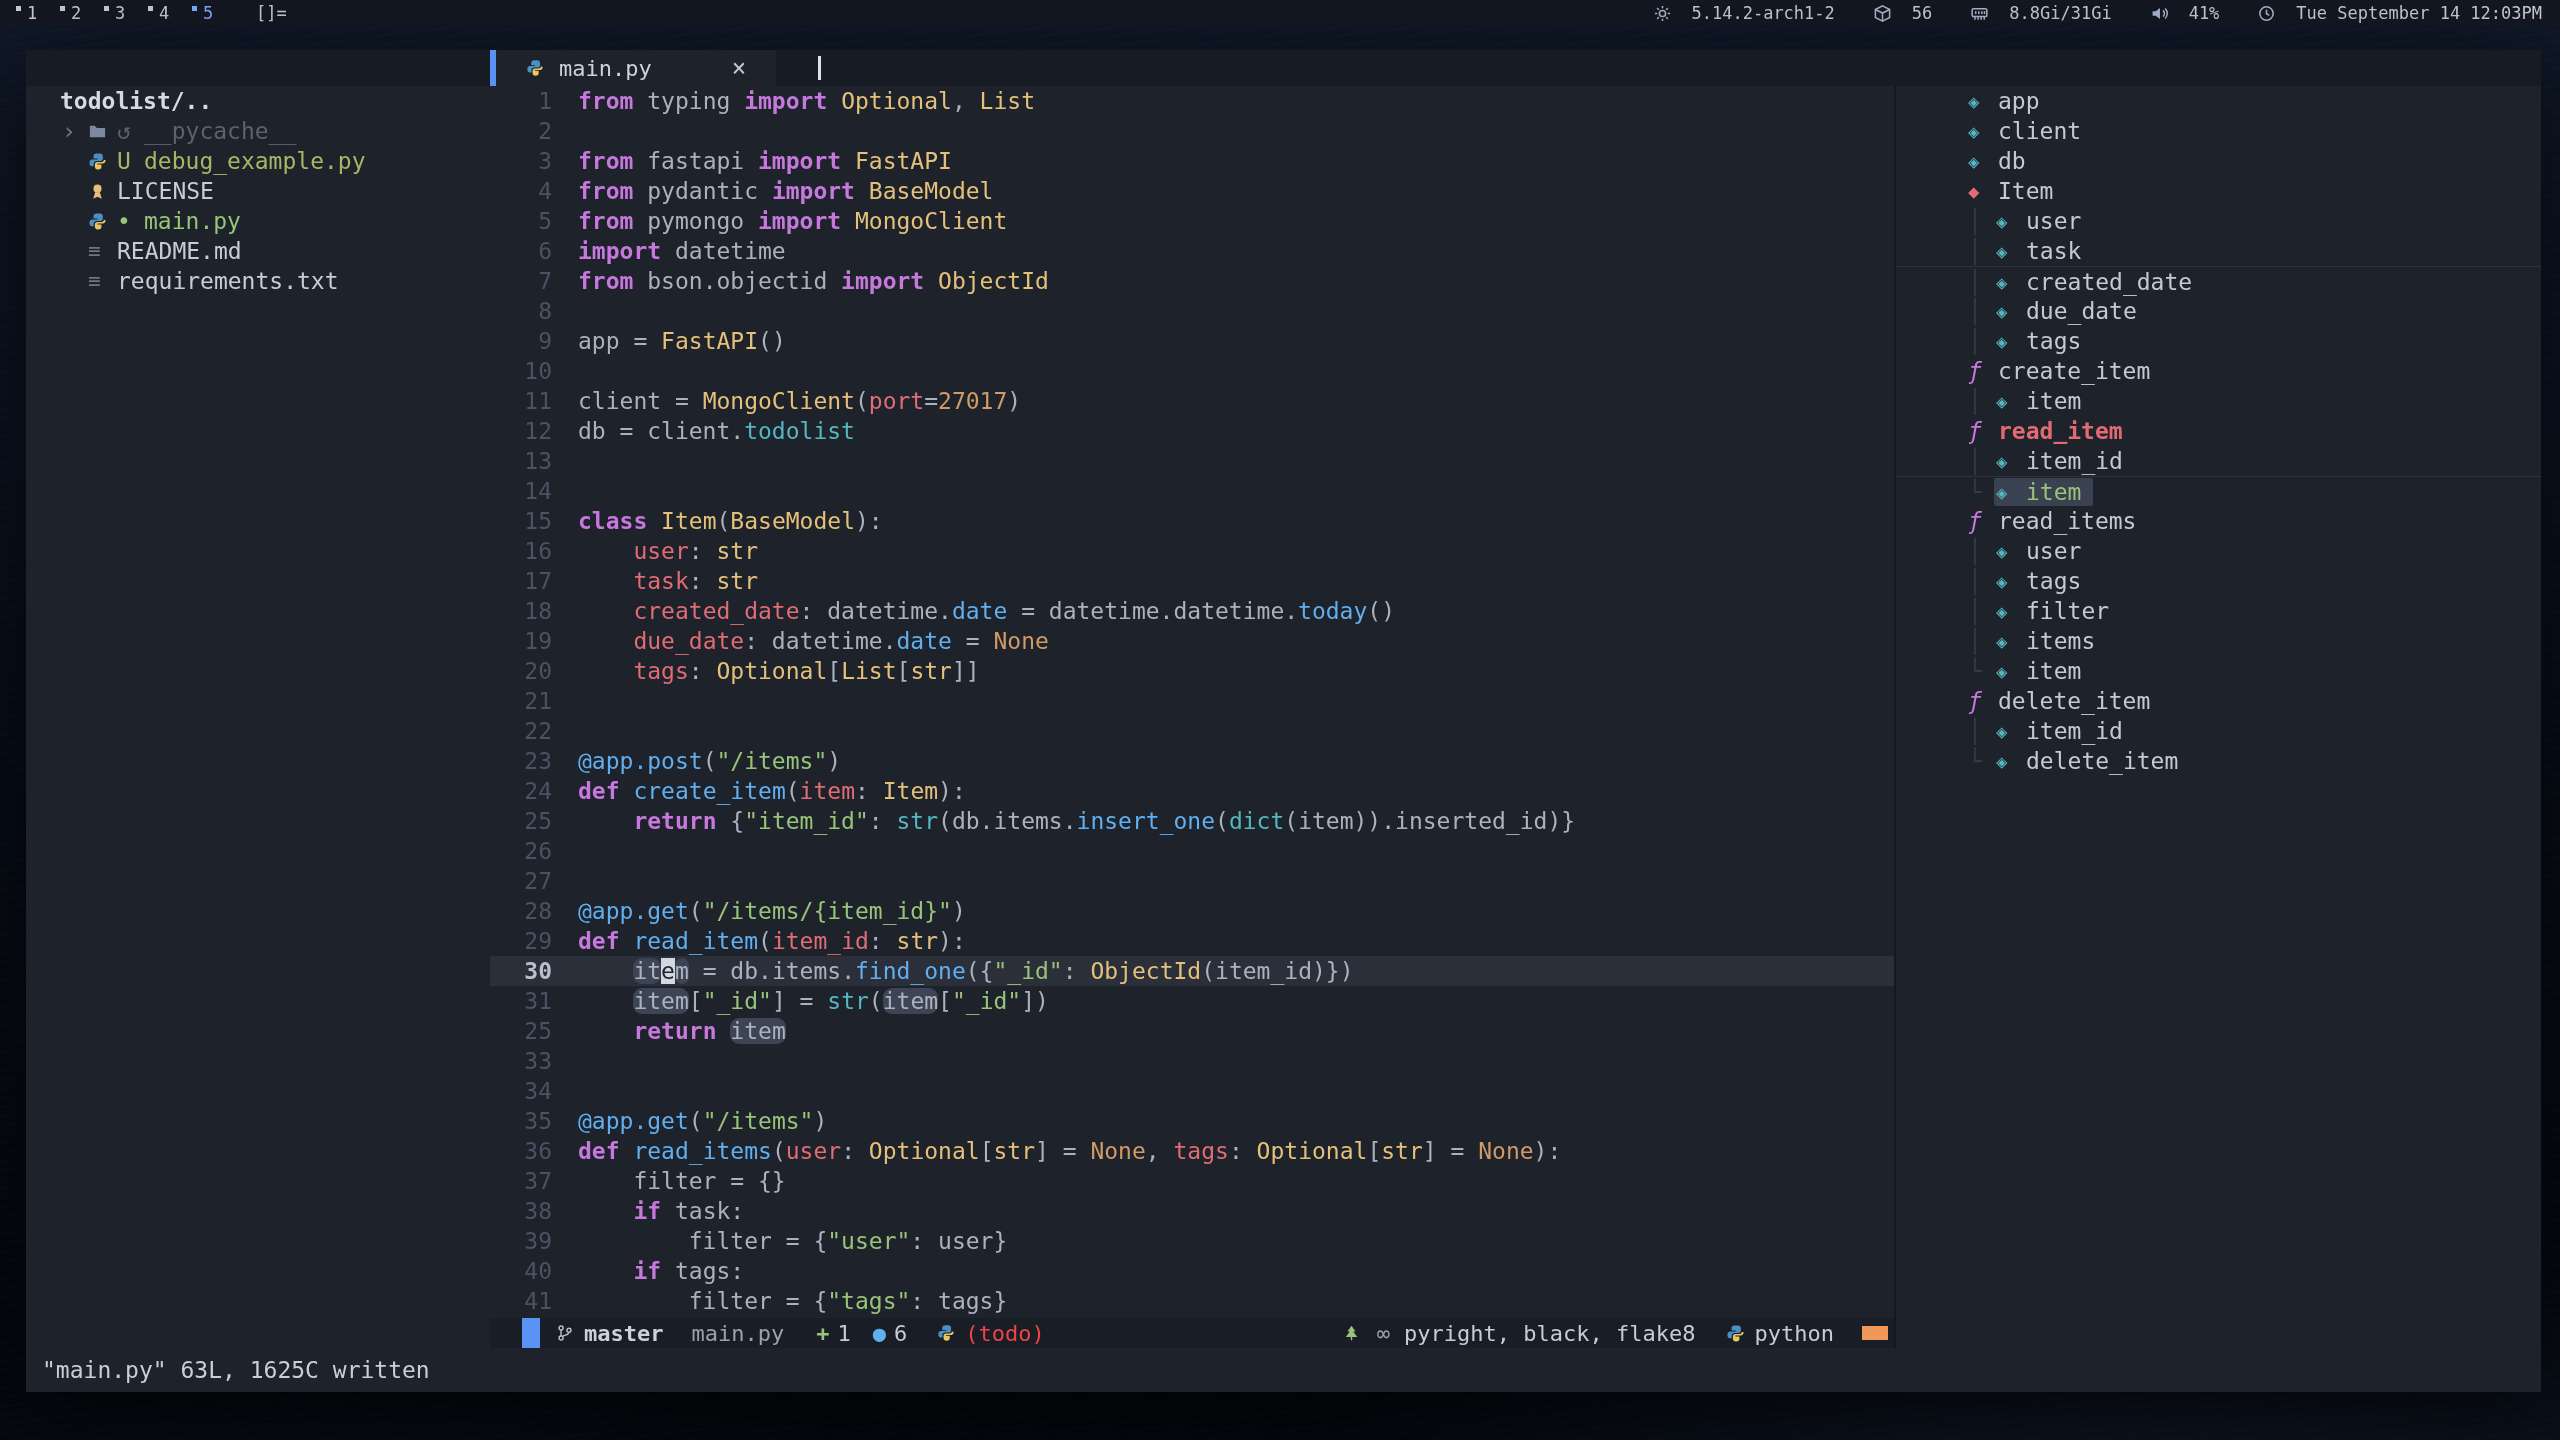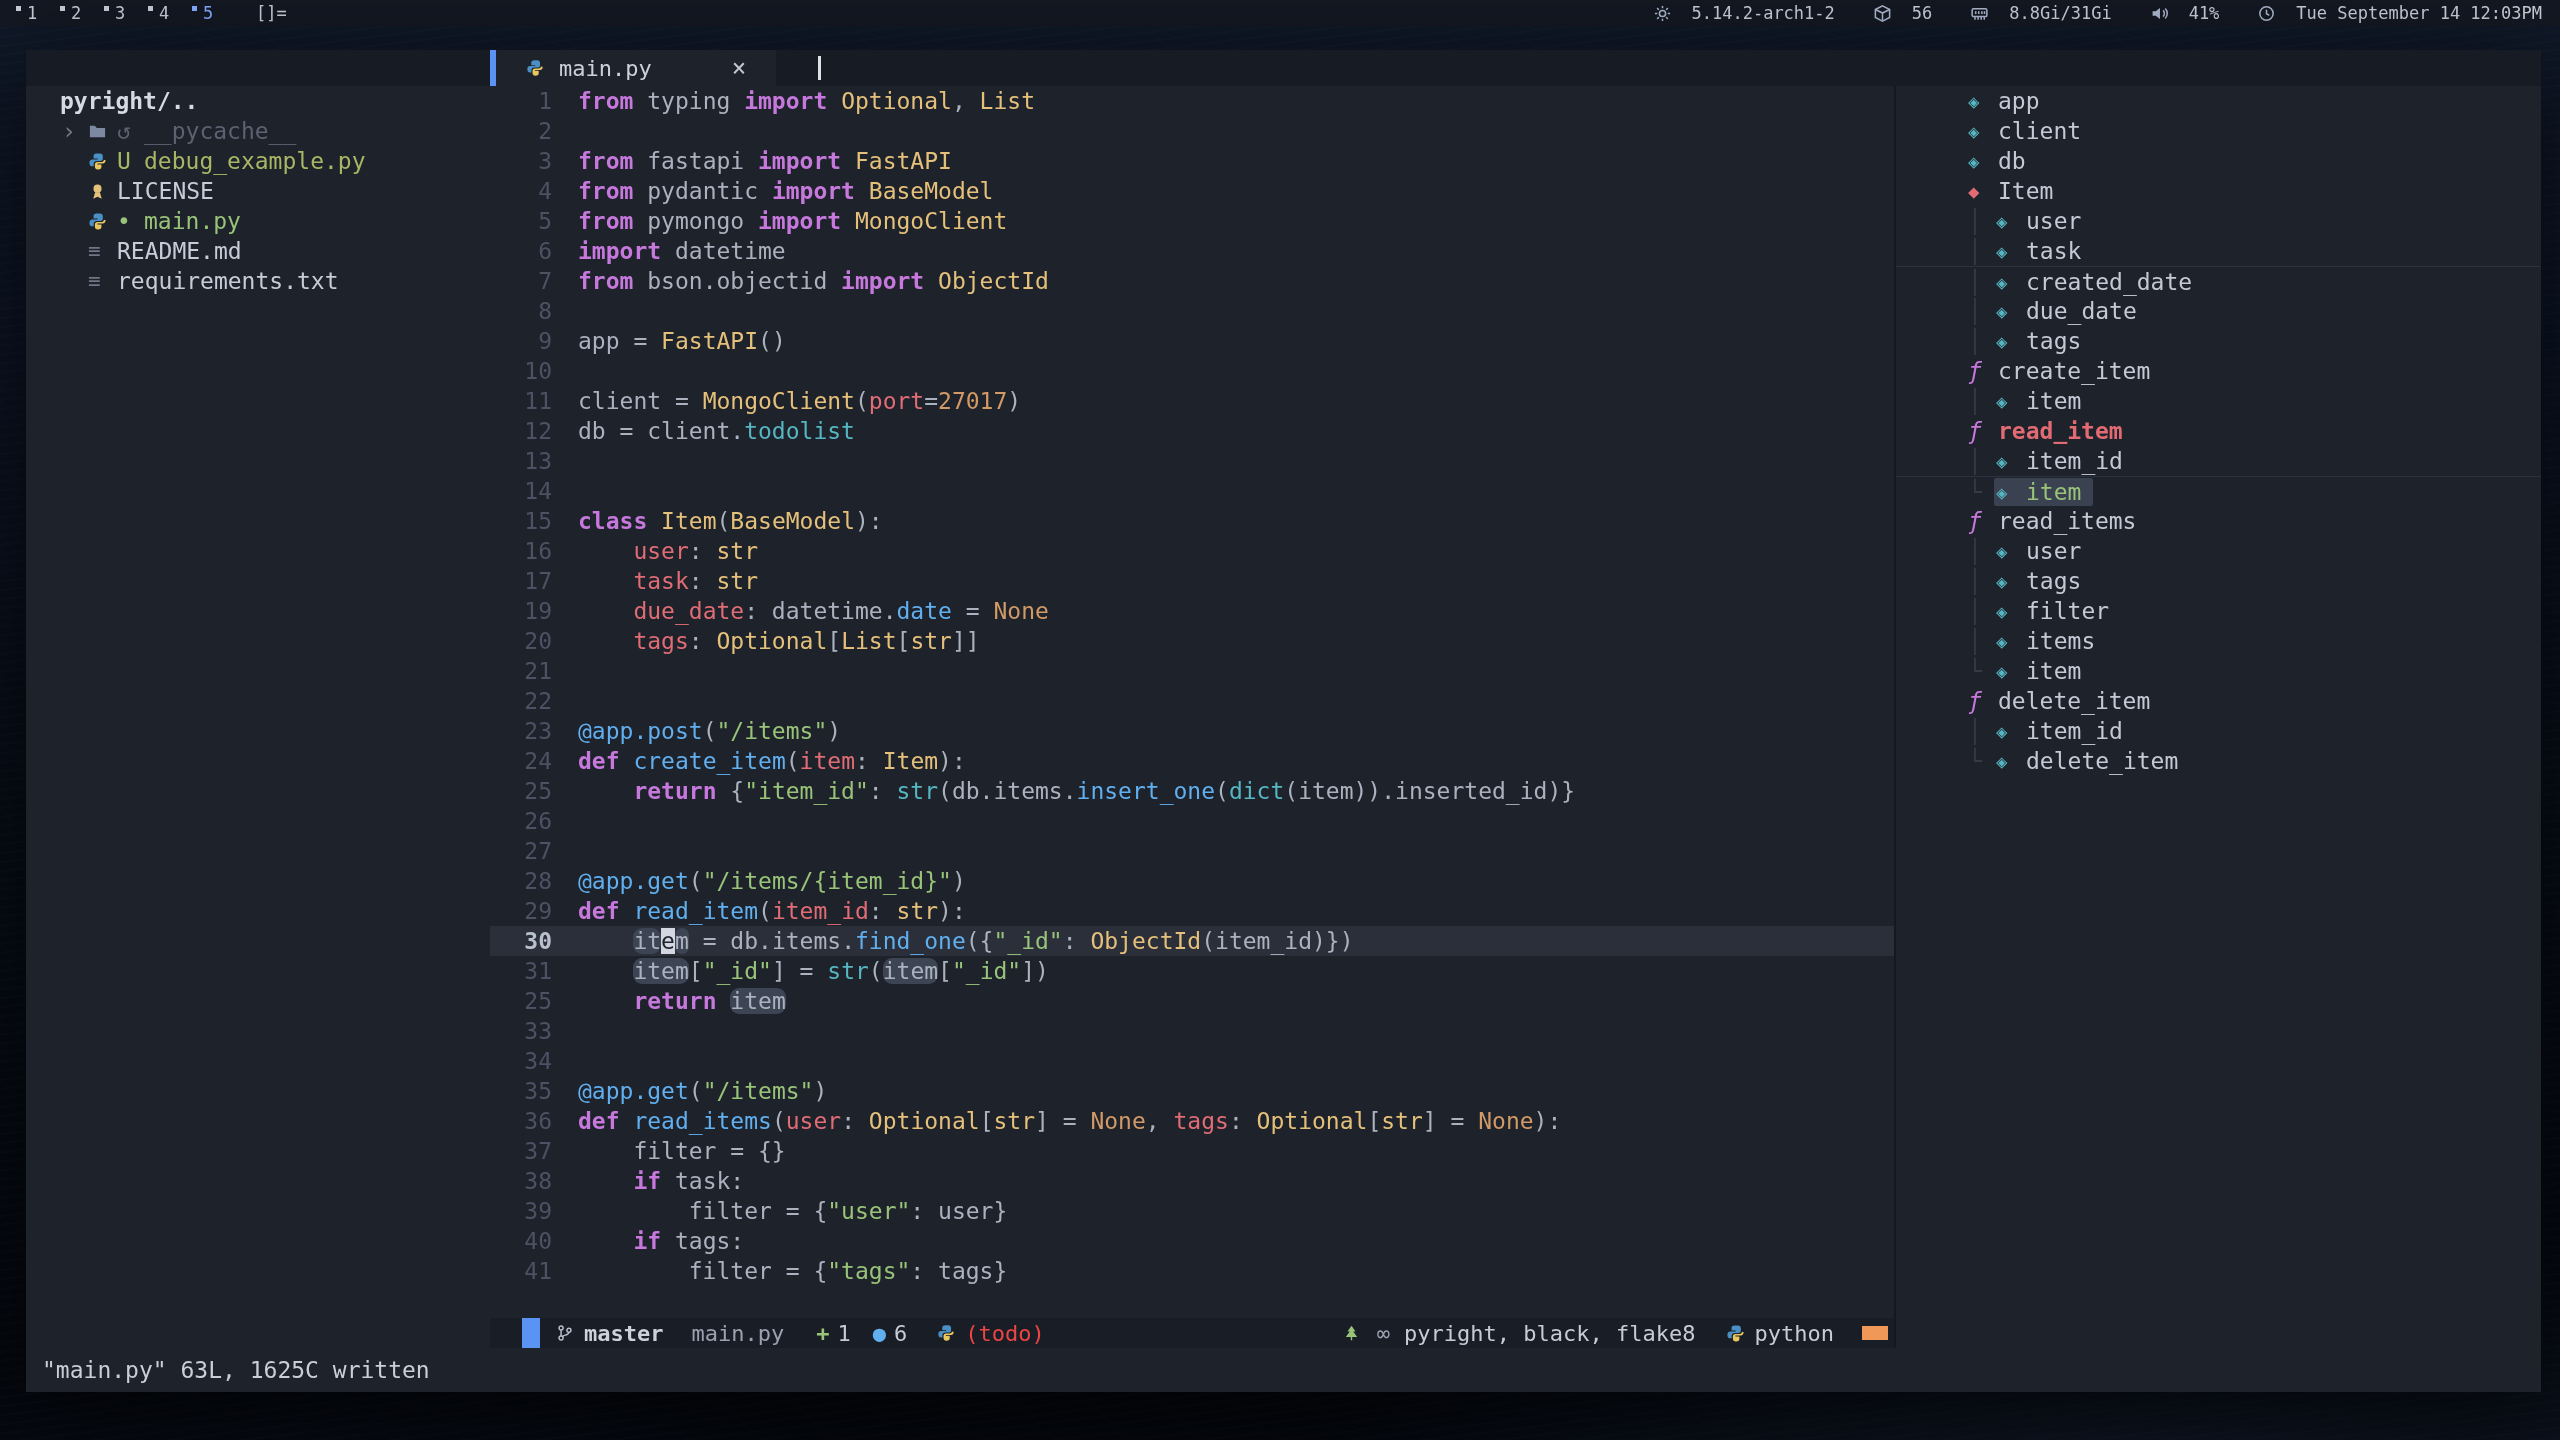--- a/index.html
+++ b/index.html
@@ -170,21 +170,21 @@
           </svg>
       </span>
       <span class="tlabel">main.py</span>
       <span class="close">×</span>
     </div>
     <div class="tabcaret"></div>
   </div>
 
   <div class="tree">
     <div class="trow root">
-      <span class="tname">pyright/..</span>
+      <span class="tname">todolist/..</span>
     </div>
     <div>
         <div class="trow dim">
           <span class="tchev">›</span>
           <span class="ticon">
             <svg viewBox="0 0 16 16" style="width:19px;height:19px">
               <path d="M1.6 3.2h4.2l1.6 1.9h7v7.7H1.6z" fill="#7d89a3"></path>
             </svg>
           </span>
           <span class="tmark">↺</span>
@@ -250,20 +250,21 @@
       <div class="eline"><span class="ln">8</span><span class="codetext"></span></div>
       <div class="eline"><span class="ln">9</span><span class="codetext"><span class="tk-d">app = </span><span class="tk-t">FastAPI</span><span class="tk-d">()</span></span></div>
       <div class="eline"><span class="ln">10</span><span class="codetext"></span></div>
       <div class="eline"><span class="ln">11</span><span class="codetext"><span class="tk-d">client = </span><span class="tk-t">MongoClient</span><span class="tk-d">(</span><span class="tk-p">port</span><span class="tk-d">=</span><span class="tk-n">27017</span><span class="tk-d">)</span></span></div>
       <div class="eline"><span class="ln">12</span><span class="codetext"><span class="tk-d">db = client.</span><span class="tk-b">todolist</span></span></div>
       <div class="eline"><span class="ln">13</span><span class="codetext"></span></div>
       <div class="eline"><span class="ln">14</span><span class="codetext"></span></div>
       <div class="eline"><span class="ln">15</span><span class="codetext"><span class="tk-k">class</span><span class="tk-d"> </span><span class="tk-t">Item</span><span class="tk-d">(</span><span class="tk-t">BaseModel</span><span class="tk-d">):</span></span></div>
       <div class="eline"><span class="ln">16</span><span class="codetext"><span class="tk-d">    </span><span class="tk-p">user</span><span class="tk-d">: </span><span class="tk-t">str</span></span></div>
       <div class="eline"><span class="ln">17</span><span class="codetext"><span class="tk-d">    </span><span class="tk-p">task</span><span class="tk-d">: </span><span class="tk-t">str</span></span></div>
+      <div class="eline"><span class="ln">18</span><span class="codetext"><span class="tk-d">    </span><span class="tk-p">created_date</span><span class="tk-d">: datetime.</span><span class="tk-f">date</span><span class="tk-d"> = datetime.datetime.</span><span class="tk-f">today</span><span class="tk-d">()</span></span></div>
       <div class="eline"><span class="ln">19</span><span class="codetext"><span class="tk-d">    </span><span class="tk-p">due_date</span><span class="tk-d">: datetime.</span><span class="tk-f">date</span><span class="tk-d"> = </span><span class="tk-n">None</span></span></div>
       <div class="eline"><span class="ln">20</span><span class="codetext"><span class="tk-d">    </span><span class="tk-p">tags</span><span class="tk-d">: </span><span class="tk-t">Optional</span><span class="tk-d">[</span><span class="tk-t">List</span><span class="tk-d">[</span><span class="tk-t">str</span><span class="tk-d">]]</span></span></div>
       <div class="eline"><span class="ln">21</span><span class="codetext"></span></div>
       <div class="eline"><span class="ln">22</span><span class="codetext"></span></div>
       <div class="eline"><span class="ln">23</span><span class="codetext"><span class="tk-f">@app.post</span><span class="tk-d">(</span><span class="tk-s">"/items"</span><span class="tk-d">)</span></span></div>
       <div class="eline"><span class="ln">24</span><span class="codetext"><span class="tk-k">def</span><span class="tk-d"> </span><span class="tk-f">create_item</span><span class="tk-d">(</span><span class="tk-p">item</span><span class="tk-d">: </span><span class="tk-t">Item</span><span class="tk-d">):</span></span></div>
       <div class="eline"><span class="ln">25</span><span class="codetext"><span class="tk-d">    </span><span class="tk-k">return</span><span class="tk-d"> {</span><span class="tk-s">"item_id"</span><span class="tk-d">: </span><span class="tk-b">str</span><span class="tk-d">(db.items.</span><span class="tk-f">insert_one</span><span class="tk-d">(</span><span class="tk-b">dict</span><span class="tk-d">(item)).inserted_id)}</span></span></div>
       <div class="eline"><span class="ln">26</span><span class="codetext"></span></div>
       <div class="eline"><span class="ln">27</span><span class="codetext"></span></div>
       <div class="eline"><span class="ln">28</span><span class="codetext"><span class="tk-f">@app.get</span><span class="tk-d">(</span><span class="tk-s">"/items/{item_id}"</span><span class="tk-d">)</span></span></div>

